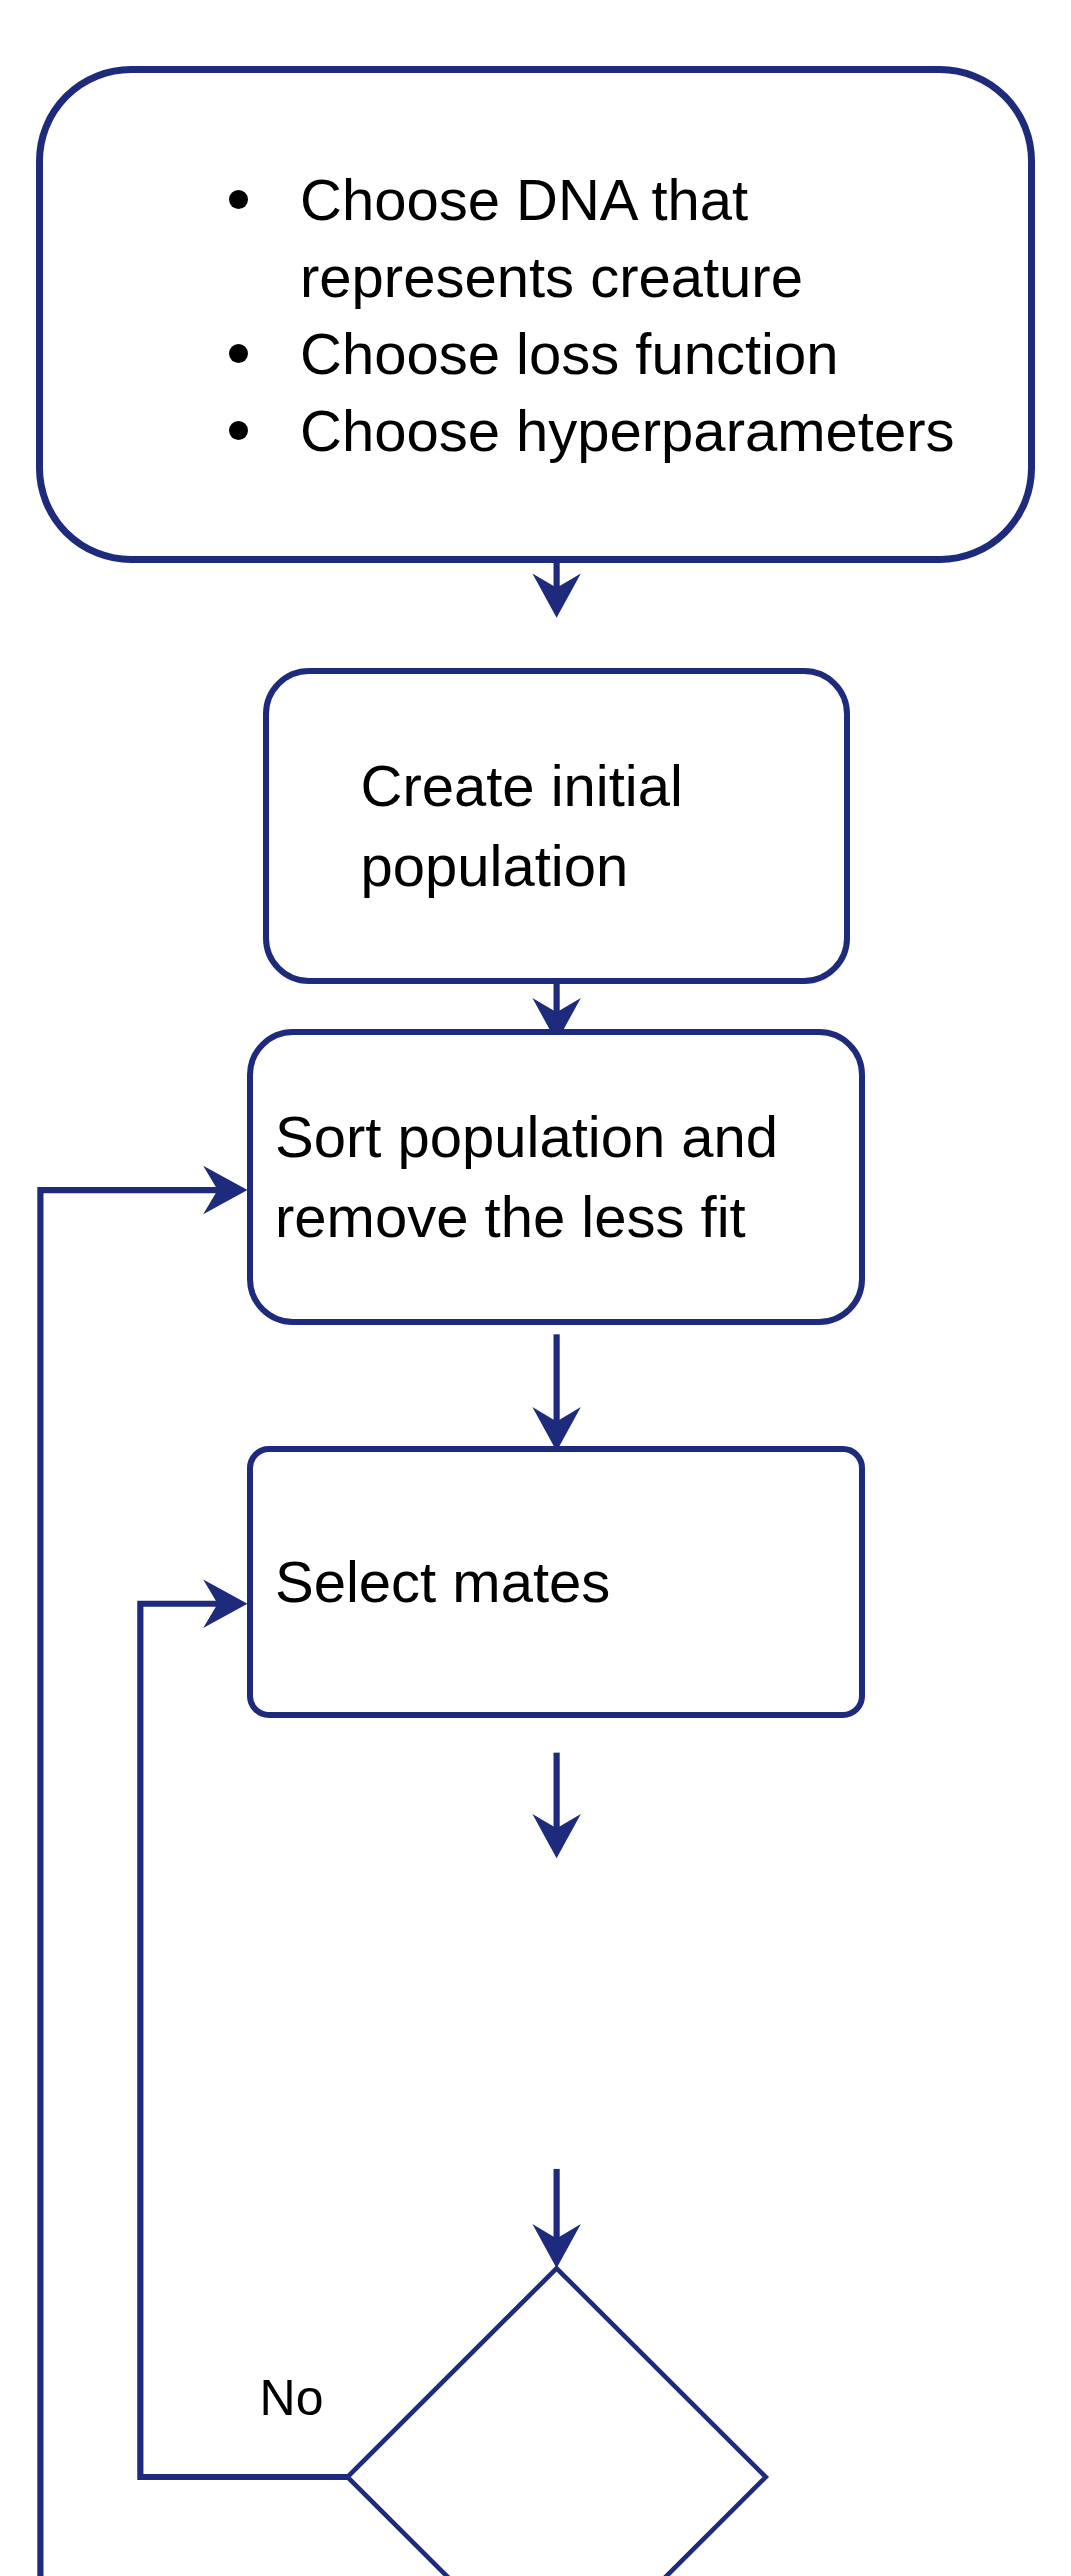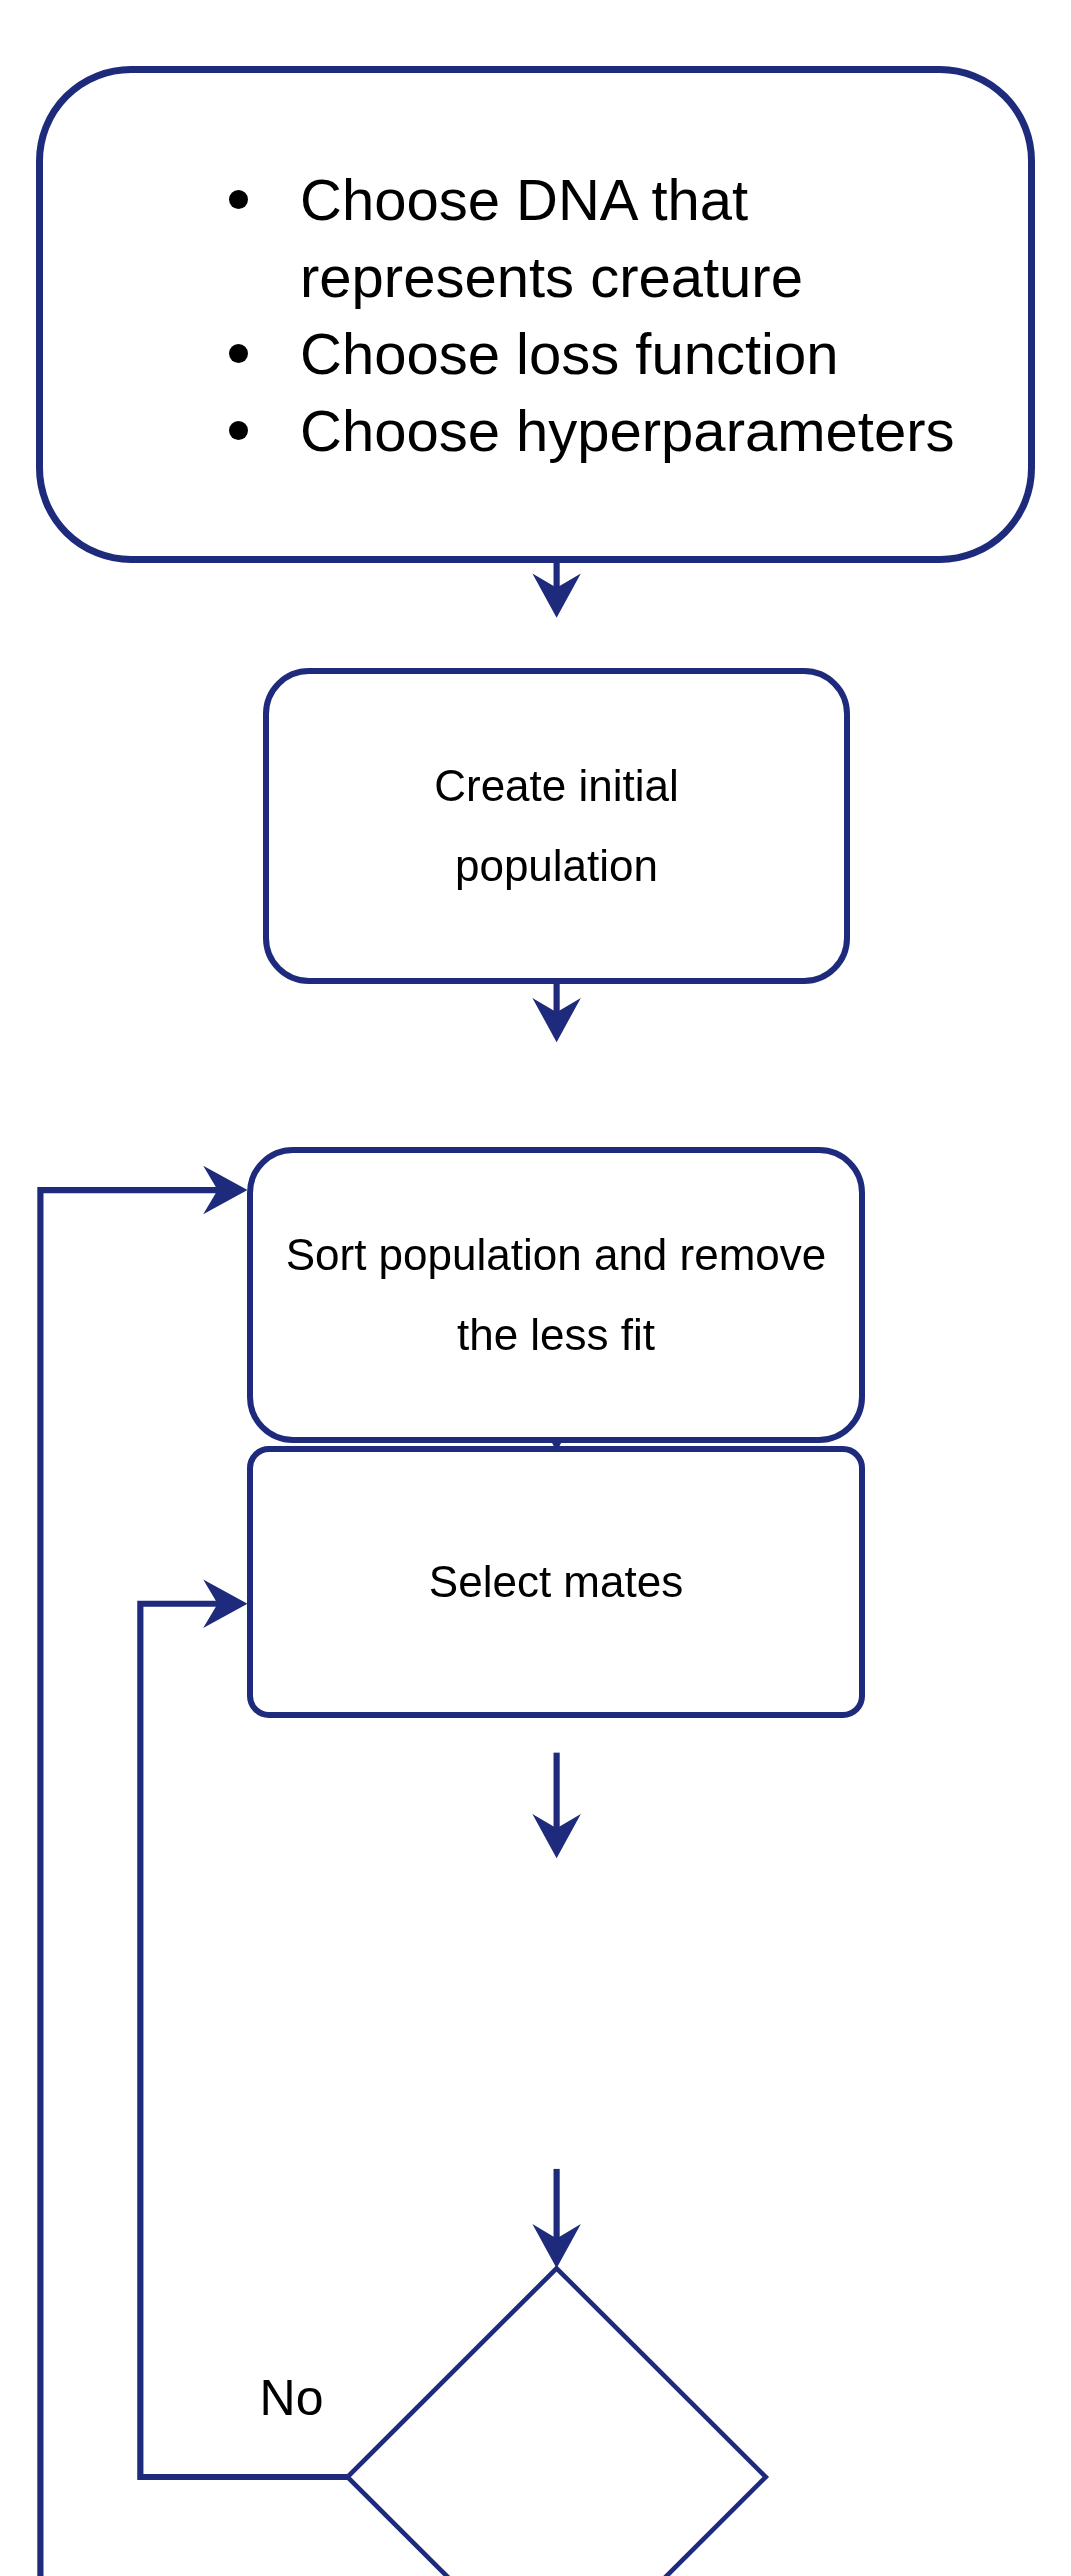--- a/index.html
+++ b/index.html
@@ -63,28 +63,28 @@
     content: "";
     position: absolute;
     left: 6.2px;
     top: 29px;
     width: 19px;
     height: 19px;
     border-radius: 50%;
     background: #000000;
   }
   .node-label {
-    font-size: 44px;
+    font-size: 58px;
     line-height: 80px;
-    text-align: center;
+    text-align: left;
     white-space: normal;
   }
   #create-box { left: 263px; top: 620px; width: 587px; height: 316px; border-radius: 46px; }
   #create-box .node-label { width: 392px; }
-  #sort-box   { left: 247px; top: 1099px; width: 618px; height: 296px; border-radius: 46px; }
+  #sort-box   { left: 247px; top: 981px; width: 618px; height: 296px; border-radius: 46px; }
   #sort-box .node-label { width: 562px; }
   #select-box { left: 247px; top: 1398px; width: 618px; height: 272px; border-radius: 22px; }
   #select-box .node-label { width: 562px; }
   #mate-box   { left: 247px; top: 1858px; width: 618px; height: 314px; border-radius: 46px; }
   #mate-box .node-label { width: 562px; }
 
   .diamond-label {
     position: absolute;
     font-size: 62px;
     line-height: 80px;

